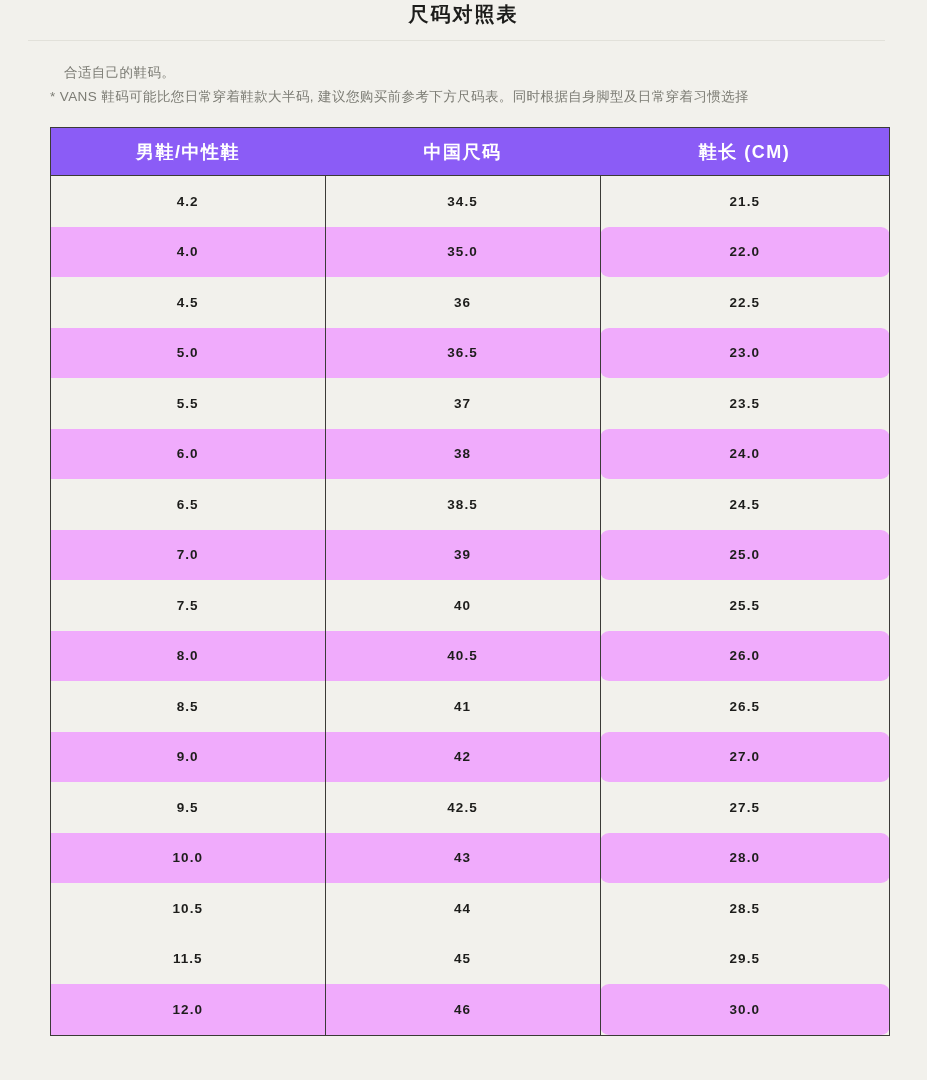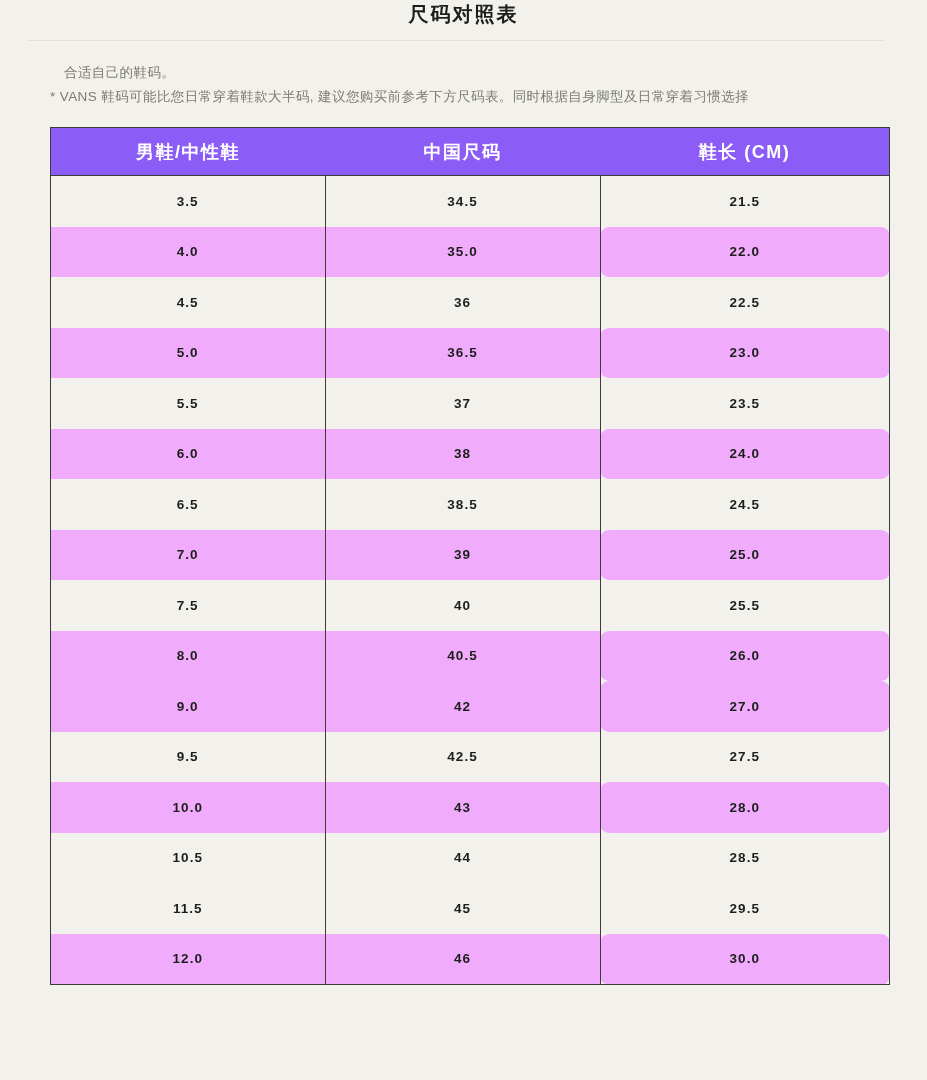--- a/index.html
+++ b/index.html
@@ -118,21 +118,21 @@
     <table class="size-table">
       <thead>
         <tr>
           <th class="col-1">男鞋/中性鞋</th>
           <th class="col-2">中国尺码</th>
           <th class="col-3">鞋长 (CM)</th>
         </tr>
       </thead>
       <tbody id="size-table-body">
       <tr class="row-light">
-            <td class="col-1">3.5</td>
+            <td class="col-1">4.2</td>
             <td class="col-2">34.5</td>
             <td class="col-3">21.5</td>
           </tr>
           <tr class="row-dark">
             <td class="col-1">4.0</td>
             <td class="col-2">35.0</td>
             <td class="col-3">22.0</td>
           </tr>
           <tr class="row-light">
             <td class="col-1">4.5</td>
@@ -167,20 +167,25 @@
           <tr class="row-light">
             <td class="col-1">7.5</td>
             <td class="col-2">40</td>
             <td class="col-3">25.5</td>
           </tr>
           <tr class="row-dark">
             <td class="col-1">8.0</td>
             <td class="col-2">40.5</td>
             <td class="col-3">26.0</td>
           </tr>
+          <tr class="row-light">
+            <td class="col-1">8.5</td>
+            <td class="col-2">41</td>
+            <td class="col-3">26.5</td>
+          </tr>
           <tr class="row-dark">
             <td class="col-1">9.0</td>
             <td class="col-2">42</td>
             <td class="col-3">27.0</td>
           </tr>
           <tr class="row-light">
             <td class="col-1">9.5</td>
             <td class="col-2">42.5</td>
             <td class="col-3">27.5</td>
           </tr>

